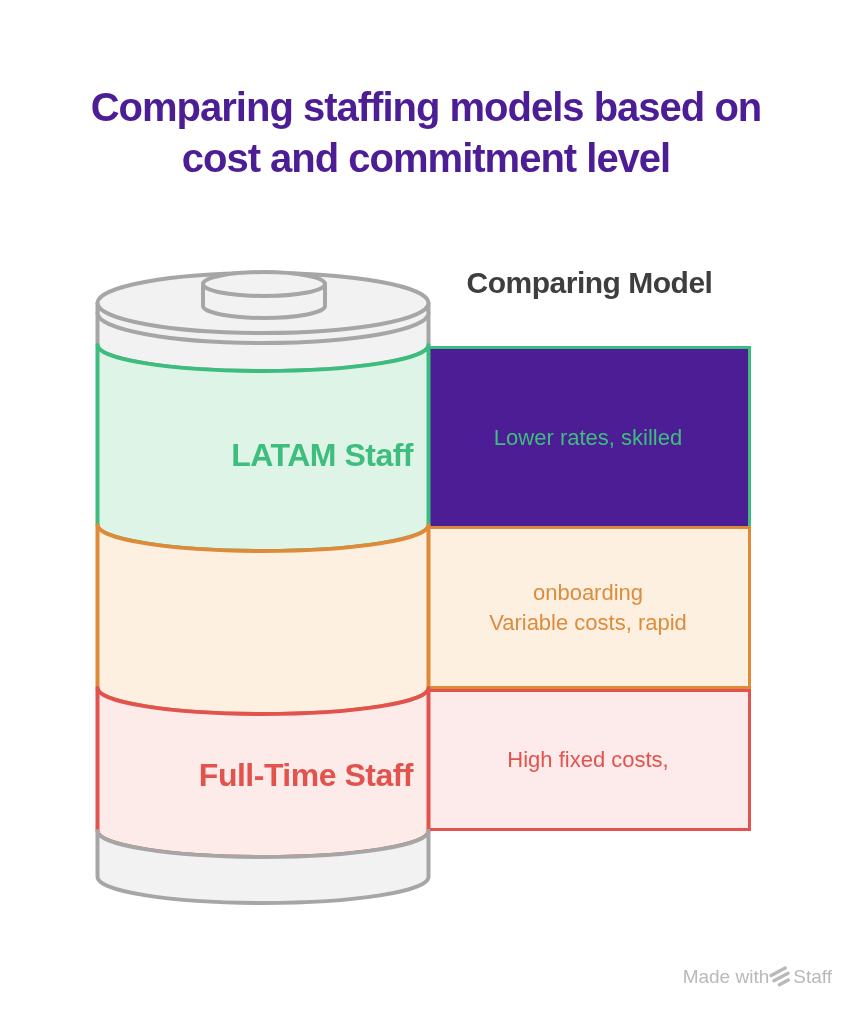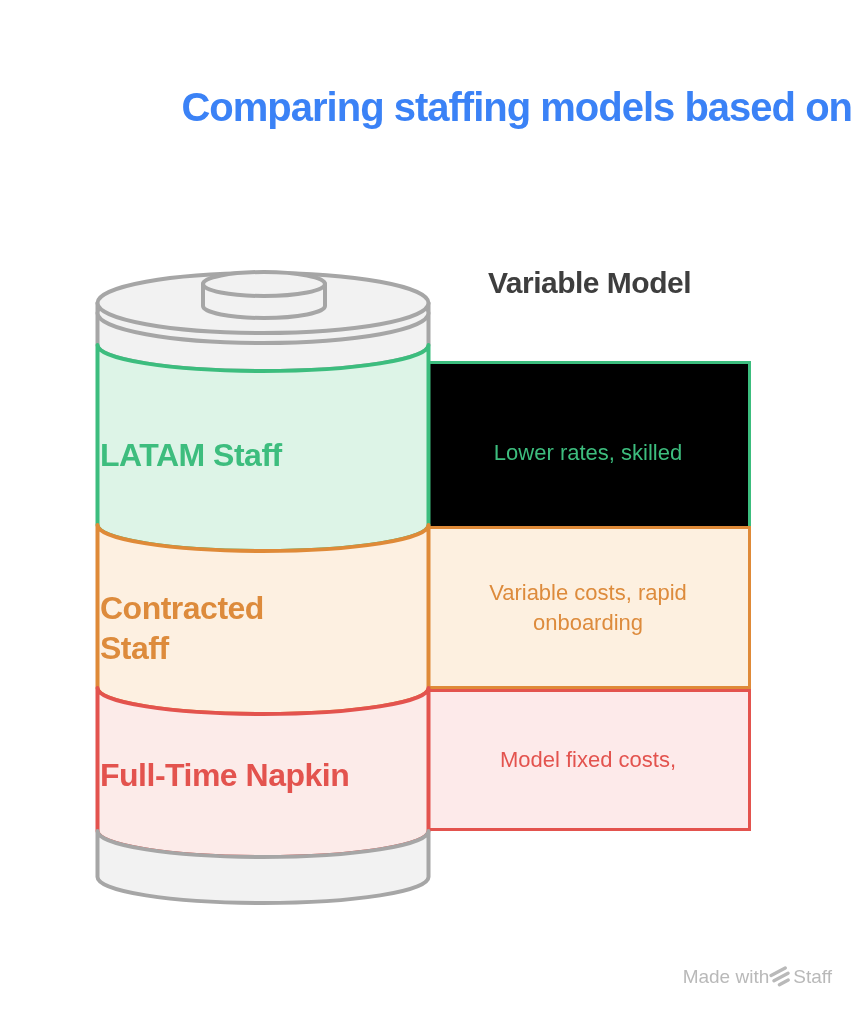--- a/index.html
+++ b/index.html
@@ -1,48 +1,48 @@
 <!DOCTYPE html>
 <html><head>
 <meta charset="utf-8">
 <style>
   html,body { margin:0; padding:0; background:#ffffff; }
   .canvas {
     position:relative; width:852px; height:1024px; background:#ffffff;
     font-family:"Liberation Sans", sans-serif; overflow:hidden;
   }
   .title {
-    position:absolute; top:82px; left:0; width:852px; text-align:right;
-    font-size:40px; font-weight:bold; line-height:51px; color:#3b82f6;
+    position:absolute; top:82px; left:0; width:852px; text-align:center;
+    font-size:40px; font-weight:bold; line-height:51px; color:#4c1d95;
     letter-spacing:-1px;
   }
   .title span { display:block; }
   .col-header {
     position:absolute; top:266px; left:428px; width:323px; text-align:center;
     font-size:30px; font-weight:bold; color:#3e3e3e; letter-spacing:-0.5px;
   }
   .info-box {
     position:absolute; left:428px; width:323px; box-sizing:border-box;
     border:3px solid; border-left:none;
     display:flex; align-items:center; justify-content:center; text-align:center;
     font-size:22px; line-height:30px;
   }
   .info-box span { display:block; }
-  .box-green  { top:361px; height:183px; background:#000000; border-color:#3cbd7e; color:#3dbd7e; }
+  .box-green  { top:346px; height:183px; background:#4c1d95; border-color:#3cbd7e; color:#3dbd7e; }
   .box-orange { top:526px; height:163px; background:#fdf0e0; border-color:#df8a38; color:#dd8b3c; }
   .box-red    { top:689px; height:142px; background:#fdeaea; border-color:#e3534e; color:#e3534e; }
 
   .battery-svg { position:absolute; left:0; top:0; width:852px; height:1024px; pointer-events:none; }
   .met  { fill:#f2f2f2; stroke:#a6a6a6; stroke-width:4; stroke-linejoin:round; }
   .seg-green  { fill:#ddf4e7; stroke:#3cbd7e; stroke-width:4; stroke-linejoin:round; }
   .seg-orange { fill:#fdf0e1; stroke:#df8a38; stroke-width:4; stroke-linejoin:round; }
   .seg-red    { fill:#fcebe9; stroke:#e3534e; stroke-width:4; stroke-linejoin:round; }
 
   .seg-label {
-    position:absolute; left:100px; width:320px; text-align:left;
+    position:absolute; left:93px; width:320px; text-align:right;
     font-size:32px; font-weight:bold; line-height:40px; letter-spacing:-0.5px;
   }
   .seg-label span { display:block; }
   .label-green  { top:435px; color:#3dbd7e; }
   .label-orange { top:588px; color:#dd8b3c; }
   .label-red    { top:755px; color:#e3534e; }
 
   .footer {
     position:absolute; top:962px; right:20px; height:30px;
     display:flex; align-items:center; 
@@ -50,38 +50,39 @@
   }
   .napkin-icon { display:block; }
 </style>
 </head>
 <body>
 
 <div class="canvas">
 
   <div class="title">
     <span>Comparing staffing models based on</span>
+    <span>cost and commitment level</span>
   </div>
 
-  <div class="col-header">Variable Model</div>
+  <div class="col-header">Comparing Model</div>
 
   <div class="info-box box-green">
     <div>
       <span>Lower rates, skilled</span>
     </div>
   </div>
   <div class="info-box box-orange">
     <div>
+      <span>onboarding</span>
       <span>Variable costs, rapid</span>
-      <span>onboarding</span>
     </div>
   </div>
   <div class="info-box box-red">
     <div>
-      <span>Model fixed costs,</span>
+      <span>High fixed costs,</span>
     </div>
   </div>
 
   <svg class="battery-svg" viewBox="0 0 852 1024">
 
     <path class="met" d="M 97.5 303 L 97.5 345 A 165.5 26 0 0 0 428.5 345 L 428.5 303 A 165.5 30 0 0 1 97.5 303 Z"></path>
 
     <ellipse class="met" cx="263" cy="313" rx="165.5" ry="30"></ellipse>
 
     <ellipse class="met" cx="263" cy="303" rx="165.5" ry="30"></ellipse>
@@ -94,26 +95,22 @@
     <path class="seg-orange" d="M 97.5 525 A 165.5 26 0 0 0 428.5 525 L 428.5 688 A 165.5 26 0 0 1 97.5 688 Z"></path>
 
     <path class="seg-red" d="M 97.5 688 A 165.5 26 0 0 0 428.5 688 L 428.5 831 A 165.5 26 0 0 1 97.5 831 Z"></path>
 
     <path class="met" d="M 97.5 831 A 165.5 26 0 0 0 428.5 831 L 428.5 877 A 165.5 26 0 0 1 97.5 877 Z"></path>
   </svg>
 
   <div class="seg-label label-green">
     <span>LATAM Staff</span>
   </div>
-  <div class="seg-label label-orange">
-    <span>Contracted</span>
-    <span>Staff</span>
-  </div>
   <div class="seg-label label-red">
-    <span>Full-Time Napkin</span>
+    <span>Full-Time Staff</span>
   </div>
 
   <div class="footer">
     <span>Made with</span>
     <svg class="napkin-icon" width="24" height="26" viewBox="0 0 24 26">
       <g stroke="#b9b9b9" stroke-width="3.4" stroke-linecap="round" fill="none" transform="rotate(-28 12 13)">
         <line x1="4" y1="7" x2="20" y2="7"></line>
         <line x1="4" y1="13" x2="20" y2="13"></line>
         <line x1="7" y1="19" x2="17" y2="19"></line>
       </g>

